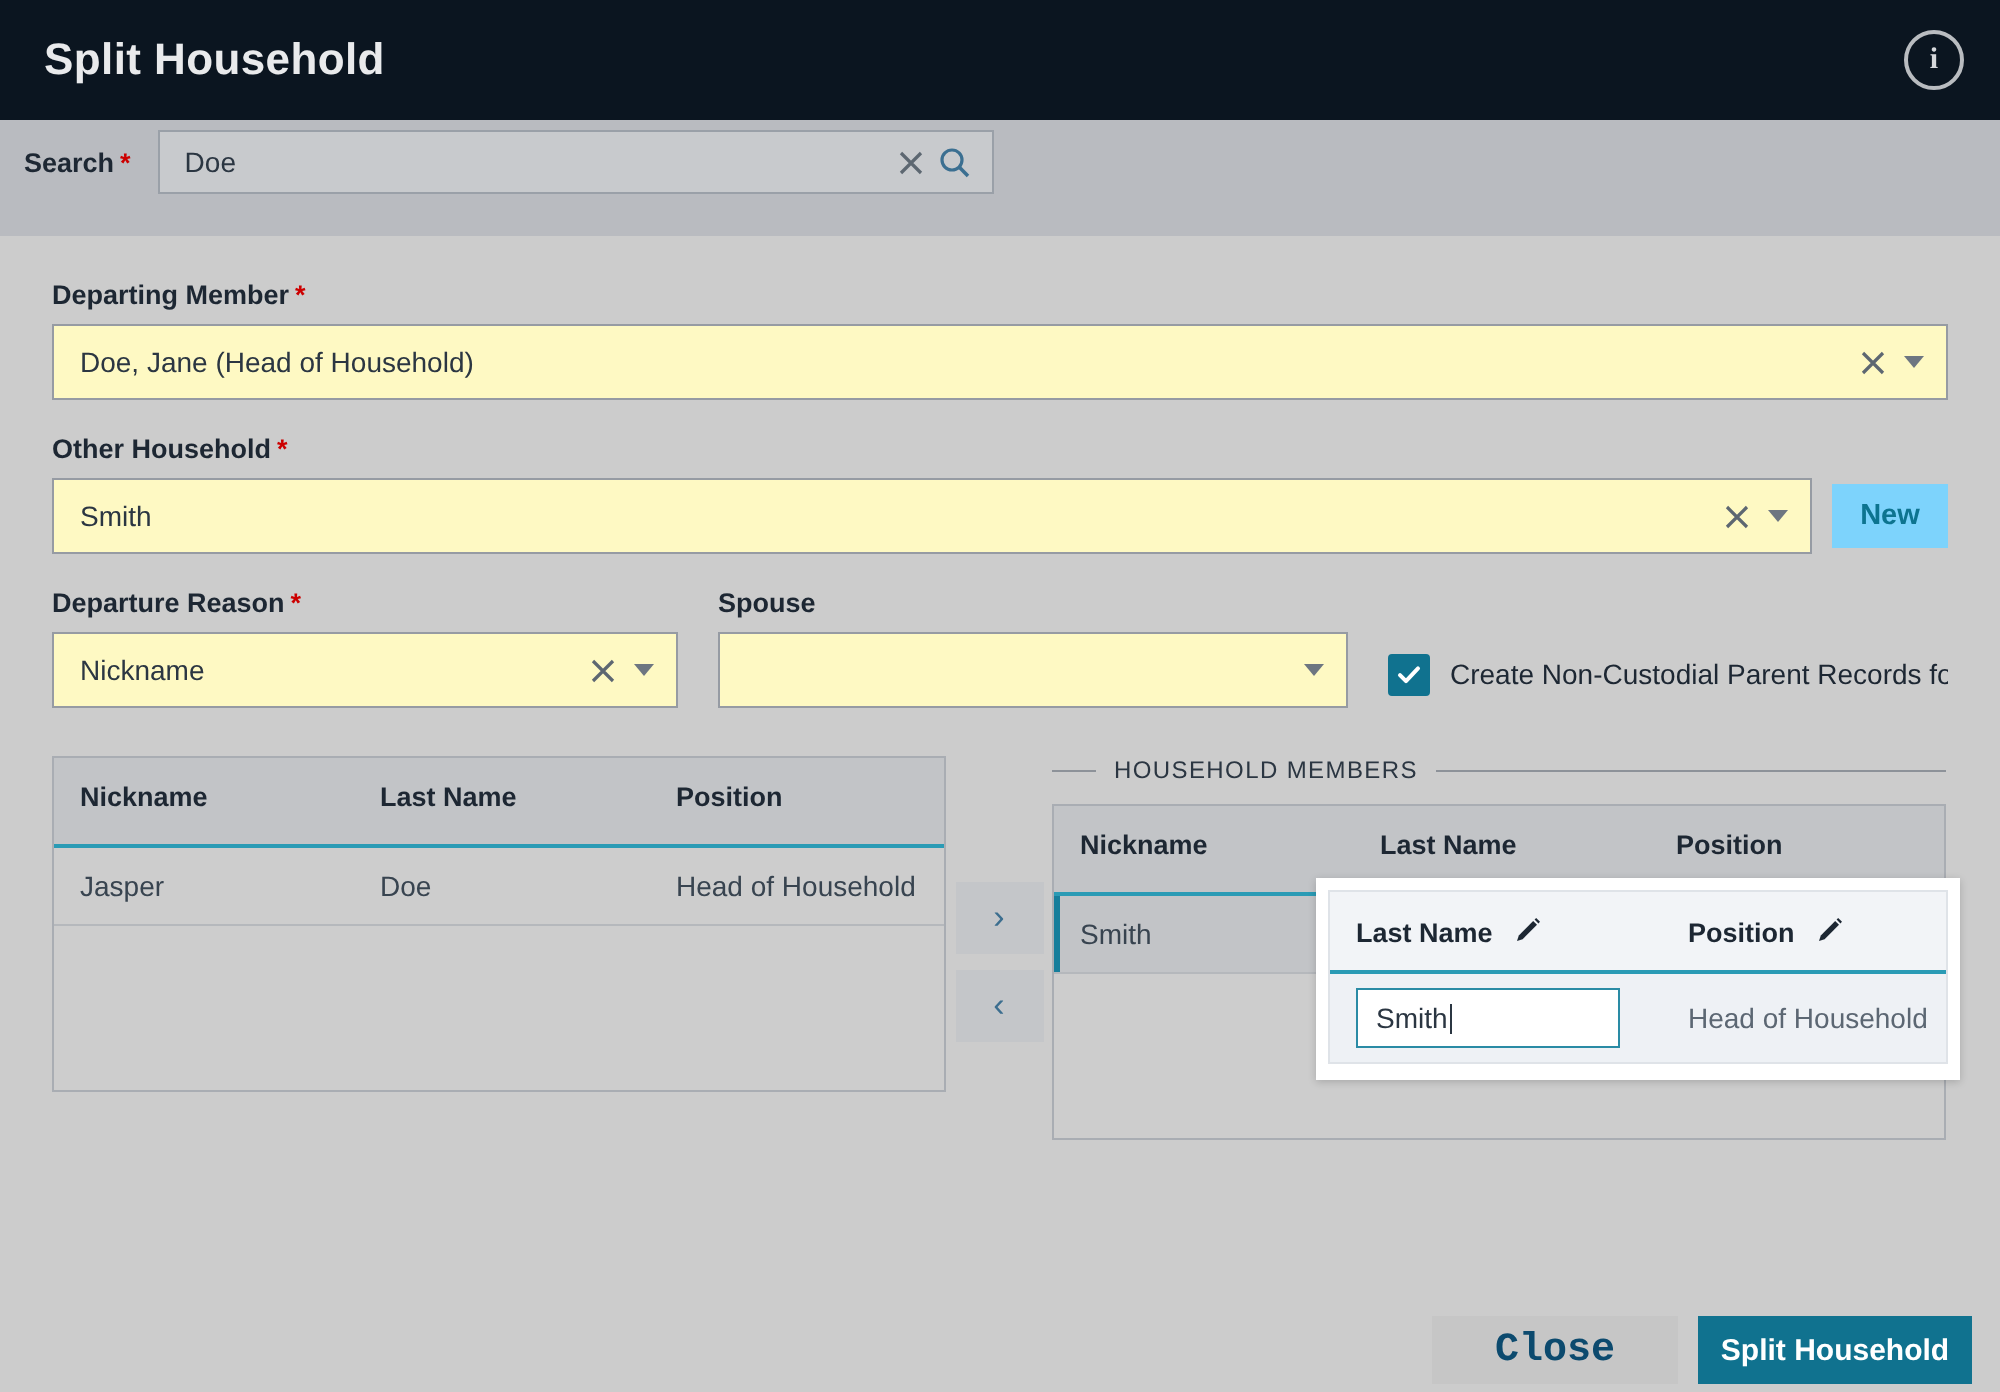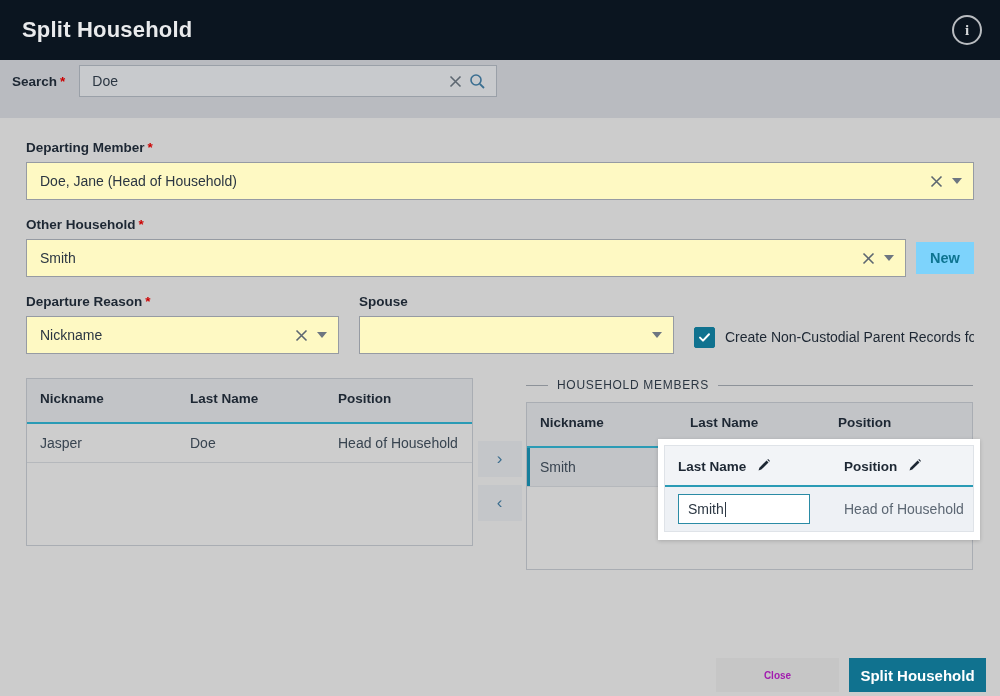--- a/index.html
+++ b/index.html
@@ -320,24 +320,24 @@
     align-items: center;
     justify-content: flex-end;
     gap: 10px;
     padding: 0 14px 0 0;
     box-sizing: border-box;
   }
   .btn-close {
     min-width: 123px; height: 34px;
     background: #c6c6c6;
     border: none;
-    color: #a21caf;
-    font-size: 10px;
-    font-weight: bold;
-    font-family: Liberation Sans, sans-serif;
+    color: #0c4a6e;
+    font-size: 20px;
+    font-weight: bold;
+    font-family: Liberation Mono, monospace;
     cursor: pointer;
   }
   .btn-primary {
     min-width: 137px; height: 34px;
     background: #10728f;
     border: none;
     color: #ffffff;
     font-size: 15px;
     font-weight: bold;
     font-family: "Liberation Sans", sans-serif;

